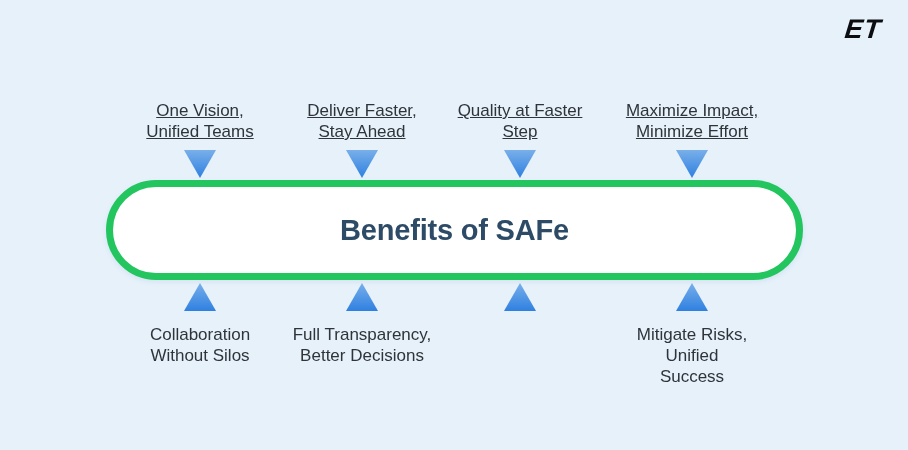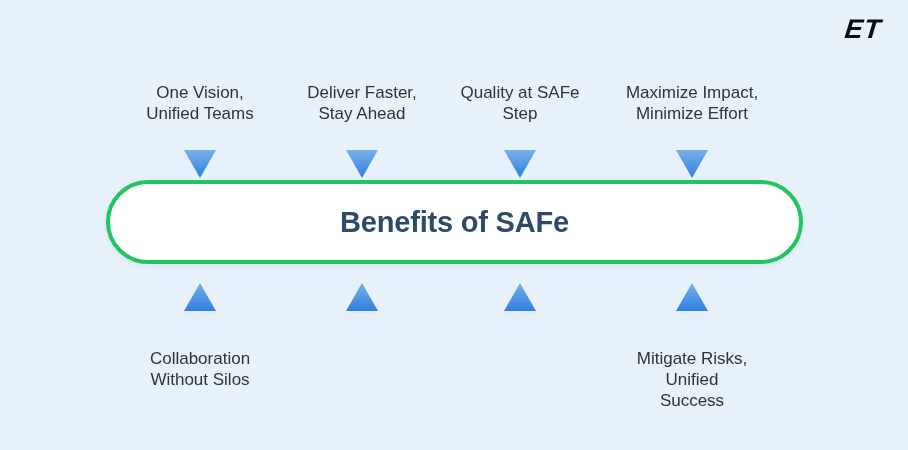--- a/index.html
+++ b/index.html
@@ -27,22 +27,22 @@
   }
   .benefit-label {
     position: absolute;
     width: 190px;
     text-align: center;
     font-size: 17px;
     line-height: 21px;
     color: #2f343a;
     white-space: pre-line;
   }
-  .top-label    { top: 82px; }
-  .bottom-label { top: 348px; }
+  .top-label    { top: 100px; text-decoration: underline; }
+  .bottom-label { top: 324px; }
   .arrow {
     position: absolute;
     width: 32px;
     height: 28px;
     background: linear-gradient(180deg, #79afe9 0%, #2e80e1 100%);
   }
   .arrow.down {
     top: 150px;
     clip-path: polygon(0 0, 100% 0, 50% 100%);
   }
@@ -57,24 +57,24 @@
   .label-c4 { left: 597px; text-align: center; }
   .arrow-c1 { left: 184px; }
   .arrow-c2 { left: 346px; }
   .arrow-c3 { left: 504px; }
   .arrow-c4 { left: 676px; }
   .pill {
     position: absolute;
     left: 106px;
     top: 180px;
     width: 697px;
-    height: 84px;
+    height: 100px;
     box-sizing: border-box;
     background: #ffffff;
-    border: 4px solid #22c55e;
+    border: 7px solid #22c55e;
     border-radius: 50px;
     box-shadow: 0 2px 5px rgba(110, 150, 195, 0.14);
     display: flex;
     align-items: center;
     justify-content: center;
   }
   .pill-title {
     font-size: 29px;
     font-weight: 700;
     color: #2d4b66;
@@ -85,38 +85,40 @@
 <body>
 
 <div class="canvas">
 
   <div class="logo">ET</div>
 
   <div class="benefit-label top-label label-c1">One Vision,
 Unified Teams</div>
   <div class="benefit-label top-label label-c2">Deliver Faster,
 Stay Ahead</div>
-  <div class="benefit-label top-label label-c3">Quality at SAFe
+  <div class="benefit-label top-label label-c3">Quality at Faster
 Step</div>
   <div class="benefit-label top-label label-c4">Maximize Impact,
 Minimize Effort</div>
 
   <div class="arrow down arrow-c1"></div>
   <div class="arrow down arrow-c2"></div>
   <div class="arrow down arrow-c3"></div>
   <div class="arrow down arrow-c4"></div>
 
   <div class="pill">
     <div class="pill-title">Benefits of SAFe</div>
   </div>
 
   <div class="arrow up arrow-c1"></div>
   <div class="arrow up arrow-c2"></div>
   <div class="arrow up arrow-c3"></div>
   <div class="arrow up arrow-c4"></div>
 
   <div class="benefit-label bottom-label label-c1">Collaboration
 Without Silos</div>
+  <div class="benefit-label bottom-label label-c2">Full Transparency,
+Better Decisions</div>
   <div class="benefit-label bottom-label label-c4">Mitigate Risks,
 Unified
 Success</div>
 
 </div>
 
 </body></html>

